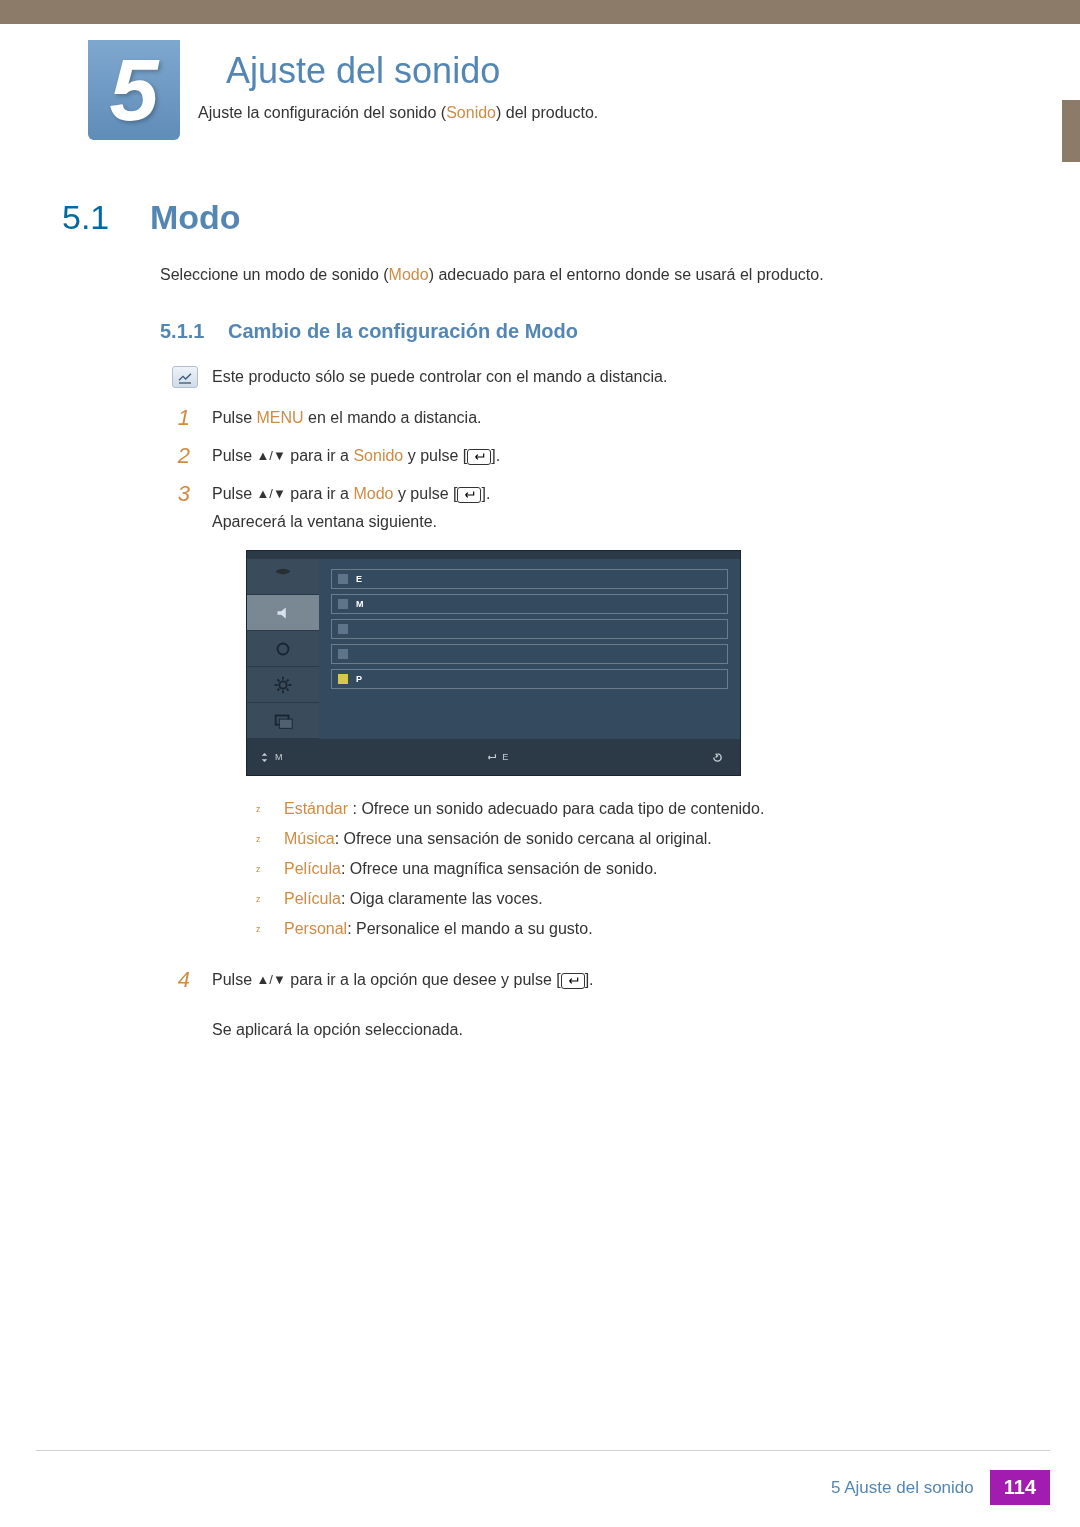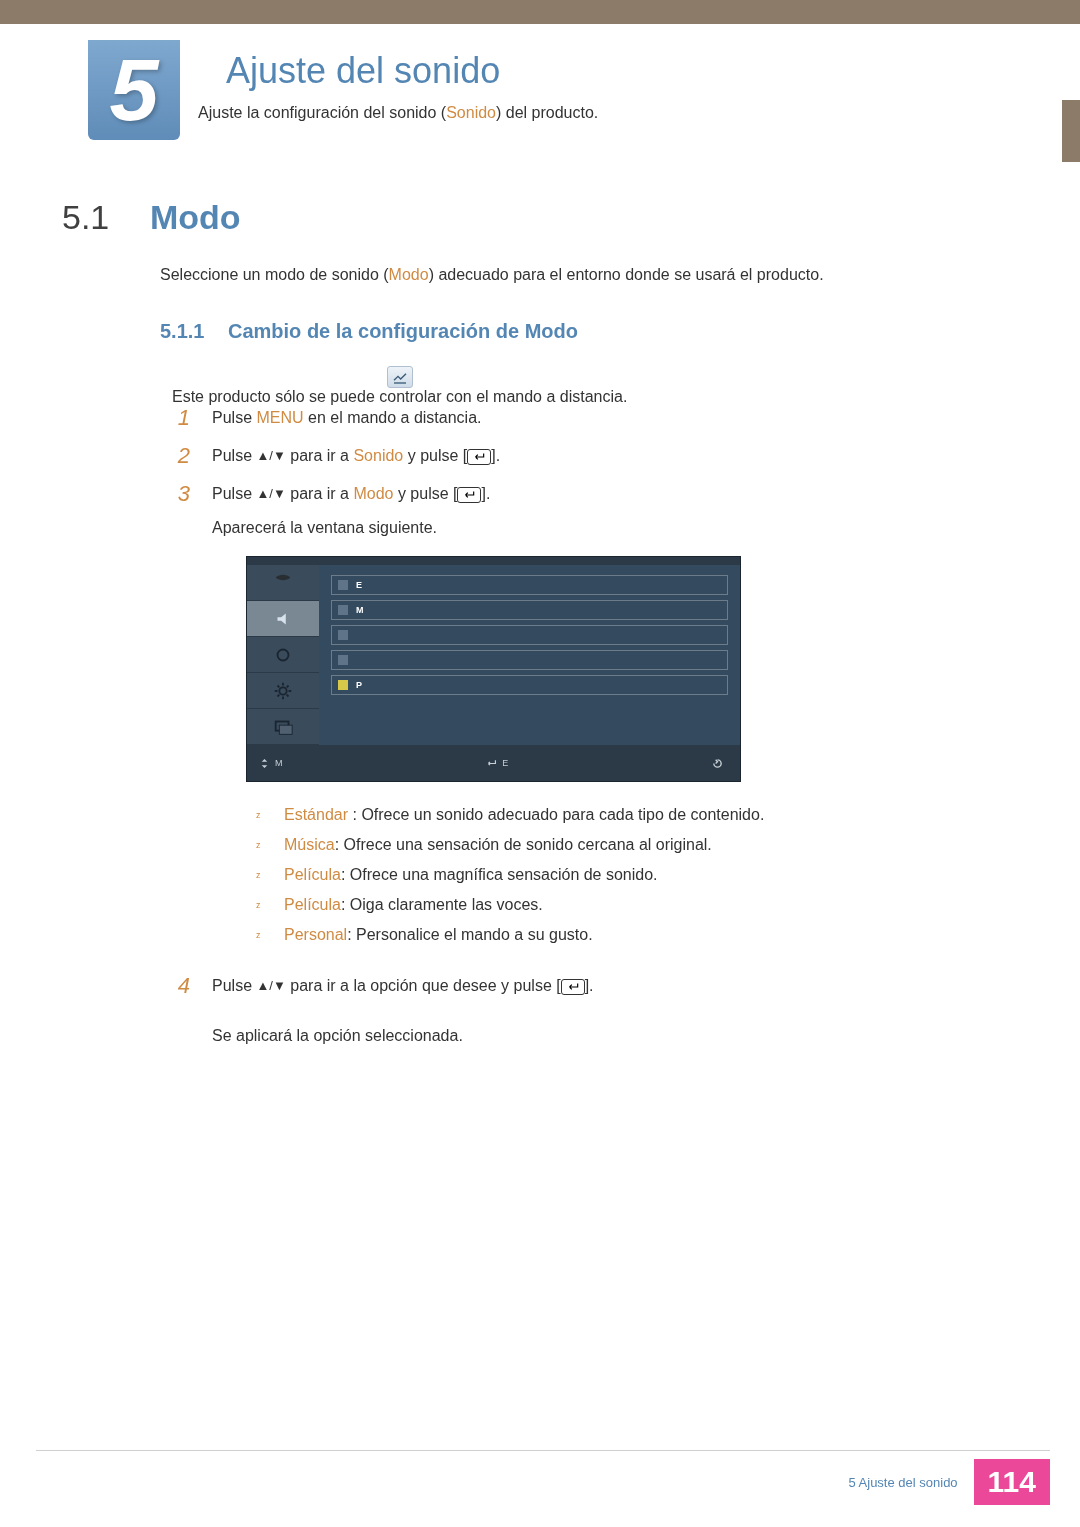--- a/index.html
+++ b/index.html
@@ -61,21 +61,21 @@
     top: 104px;
     font-size: 16px;
     color: #333;
   }
   .chapter-intro .hl { color: #d08b43; }
   .section-num {
     position: absolute;
     left: 62px;
     top: 198px;
     font-size: 34px;
-    color: #404040;
+    color: #0369a1;
     font-weight: 500;
   }
   .section-title {
     position: absolute;
     left: 150px;
     top: 198px;
     font-size: 34px;
     color: #5486b4;
     font-weight: 600;
   }
@@ -102,21 +102,21 @@
     font-size: 20px;
     color: #5486b4;
     font-weight: 600;
   }
   .note-row {
     position: absolute;
     left: 172px;
     top: 366px;
     display: flex;
     align-items: center;
-    flex-direction: column;
+    gap: 14px;
   }
   .note-icon {
     width: 26px; height: 22px;
     background: linear-gradient(180deg,#eef3f8,#cfdce8);
     border: 1px solid #b0c0d0;
     border-radius: 3px;
     display: flex; align-items: center; justify-content: center;
   }
   .note-icon svg { width: 16px; height: 16px; }
   .note-text { font-size: 16px; color: #333; }
@@ -245,26 +245,26 @@
   .footer {
     position: absolute;
     bottom: 22px;
     right: 30px;
     display: flex;
     align-items: center;
     gap: 16px;
   }
   .footer-text {
     color: #5486b4;
-    font-size: 13px;
+    font-size: 17px;
   }
   .footer-num {
-    background: #ec4899;
+    background: #a21caf;
     color: #fff;
-    font-size: 30px;
+    font-size: 20px;
     font-weight: 700;
     padding: 6px 14px;
   }
   .footer-line {
     position: absolute;
     bottom: 76px;
     left: 36px;
     right: 30px;
     height: 1px;
     background: #d0d0d0;
@@ -320,21 +320,21 @@
           </svg></span><span>].</span>
     </div>
   </div>
 
   <div class="step">
     <div class="step-num">3</div>
     <div class="step-text">
       <span>Pulse </span><span class="tri">▲/▼</span><span> para ir a </span><span class="hl">Modo</span><span> y pulse [</span><span class="enter-box"><svg viewBox="0 0 24 16">
             <path d="M20 2v6H6m0 0l4-4m-4 4l4 4" fill="none" stroke="#000" stroke-width="2"></path>
           </svg></span><span>].</span>
-      <div style="margin-top:6px">Aparecerá la ventana siguiente.</div>
+      <div style="">Aparecerá la ventana siguiente.</div>
 
       <div class="osd">
         <div class="osd-title"> </div>
         <div class="osd-body">
           <div class="osd-side">
             <div class="cell">
                 <svg viewBox="0 0 24 24">
                   <path d="M4 6c4-4 12-4 16 0-4 4-12 4-16 0z" fill="#222" opacity=".7"></path>
                 </svg>
               </div>

